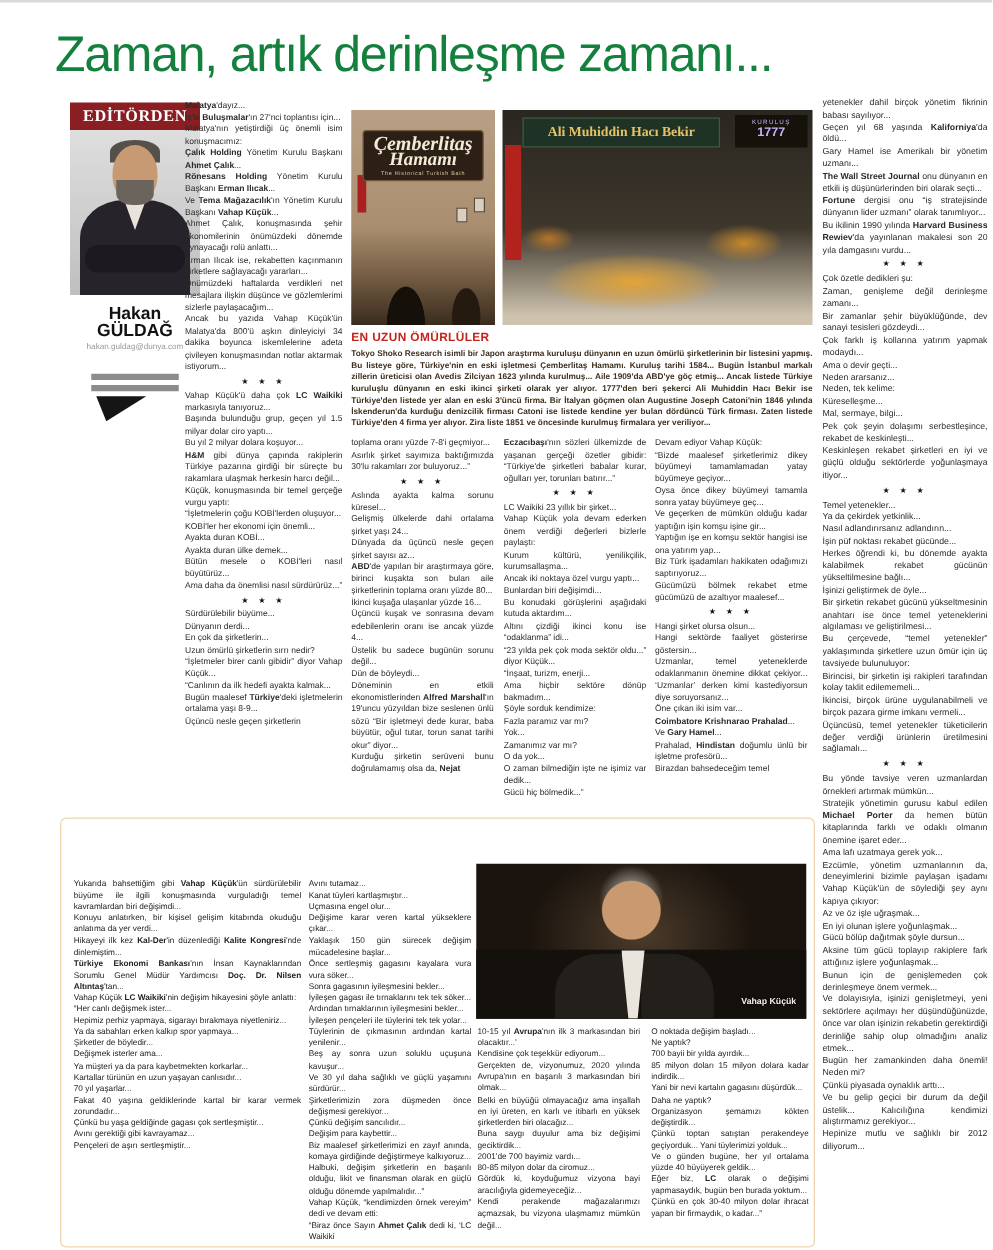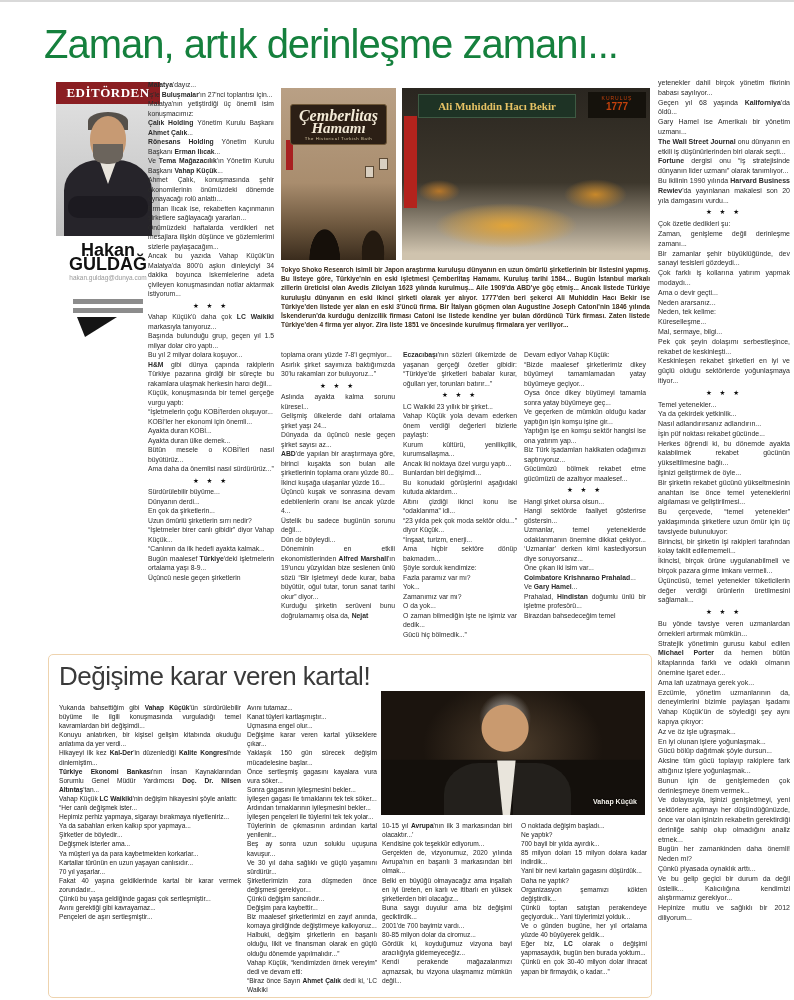--- a/index.html
+++ b/index.html
@@ -15,21 +15,21 @@
   
   .rail{position:absolute;left:56px;top:80px;width:104px;}
   .ed-header{height:22px;background:var(--c-maroon);color:#fff;font-family:"Liberation Serif",serif;font-weight:bold;font-size:13px;letter-spacing:.5px;text-align:center;line-height:22px;}
   .portrait{position:relative;height:132px;background:linear-gradient(#dedede,#bfbfbf);overflow:hidden;}
   .p-head{position:absolute;left:34px;top:12px;width:36px;height:46px;background:#c79a73;border-radius:50% 50% 46% 46%;}
   .p-hair{position:absolute;left:32px;top:8px;width:40px;height:18px;background:#55504a;border-radius:50% 50% 0 0;}
   .p-beard{position:absolute;left:37px;top:40px;width:30px;height:20px;background:#6b645c;border-radius:0 0 45% 45%;}
   .p-body{position:absolute;left:8px;top:56px;width:88px;height:76px;background:#26242a;border-radius:40% 40% 0 0;}
   .p-shirt{position:absolute;left:44px;top:58px;width:16px;height:22px;background:#e8e4dc;clip-path:polygon(0 0,100% 0,50% 100%);}
   .p-arms{position:absolute;left:12px;top:92px;width:80px;height:22px;background:#1c1a20;border-radius:10px;}
-  .author{margin-top:7px;text-align:center;font-size:18px;font-weight:bold;color:#111;line-height:14px;}
+  .author{margin-top:7px;text-align:center;font-size:14px;font-weight:bold;color:#111;line-height:14px;}
   .email{margin-top:3px;text-align:center;font-size:6.5px;color:#999;}
   .quote-logo{display:block;margin:16px auto 0;}
 
   
   .body-col{position:absolute;font-size:6.8px;line-height:9.5px;color:var(--c-body);overflow:hidden;text-align:justify;}
   .stars{display:block;text-align:center;font-size:6.5px;letter-spacing:3px;color:#111;margin:2px 0;}
 
   
   .photo{position:absolute;overflow:hidden;}
   .photo-hamam{left:281px;top:86px;width:115px;height:172px;
@@ -45,21 +45,21 @@
   .hamam-sign .l3{font-size:4.3px;letter-spacing:.6px;color:#d8c9a4;margin-top:2px;}
 
   .photo-bekir{left:402px;top:86px;width:248px;height:172px;
     background:
       radial-gradient(ellipse 95px 30px at 42% 80%, #e2a438 0%, rgba(226,164,56,.25) 60%, rgba(0,0,0,0) 75%),
       radial-gradient(ellipse 45px 22px at 78% 62%, #c8882a 0%, rgba(0,0,0,0) 70%),
       radial-gradient(ellipse 30px 16px at 15% 60%, #b5762a 0%, rgba(0,0,0,0) 70%),
       linear-gradient(180deg,#2a2620 0%,#3d372c 55%,#cfc3ae 96%,#cfc3ae 100%);}
   .bekir-banner{position:absolute;left:2px;top:28px;width:13px;height:92px;background:#b3231d;}
   .bekir-sign{position:absolute;left:16px;top:6px;width:158px;height:24px;background:#1e3325;border:1px solid #3e5a43;color:#e6c264;font-family:"Liberation Serif",serif;font-weight:bold;font-size:11px;text-align:center;line-height:22px;}
-  .bekir-year{position:absolute;right:4px;top:4px;width:58px;height:26px;background:#15120c;color:#c2410c;text-align:center;padding-top:3px;}
+  .bekir-year{position:absolute;right:4px;top:4px;width:58px;height:26px;background:#15120c;color:#c4b5fd;text-align:center;padding-top:3px;}
   .bekir-year .k{font-size:5px;letter-spacing:1px;display:block;}
   .bekir-year .y{font-size:10px;font-weight:bold;display:block;}
 
   
   .longbox{position:absolute;left:281px;top:263px;width:369px;height:82px;overflow:hidden;}
   .longbox h3{font-size:9.5px;font-weight:bold;color:var(--c-red);margin-bottom:3px;letter-spacing:.3px;}
   .longbox .lb-body{font-size:6.6px;line-height:9.2px;font-weight:bold;color:var(--c-longbox);text-align:justify;}
 
   
   .bottom-box{position:absolute;left:48px;top:652px;width:604px;height:344px;background:#fff;border:1px solid var(--c-border);border-radius:5px;}
@@ -121,30 +121,30 @@
   <div class="photo photo-bekir">
     <div class="bekir-banner"></div>
     <div class="bekir-sign">Ali Muhiddin Hacı Bekir</div>
     <div class="bekir-year">
       <span class="k">KURULUŞ</span>
       <span class="y">1777</span>
     </div>
   </div>
 
   <section class="longbox">
+    <h3>EN UZUN ÖMÜRLÜLER</h3>
     <div class="lb-body"><b>Tokyo Shoko Research</b> isimli bir Japon araştırma kuruluşu dünyanın en uzun ömürlü şirketlerinin bir listesini yapmış. Bu listeye göre, Türkiye'nin en eski işletmesi Çemberlitaş Hamamı. Kuruluş tarihi 1584... Bugün İstanbul markalı zillerin üreticisi olan Avedis Zilciyan 1623 yılında kurulmuş... Aile 1909'da ABD'ye göç etmiş... Ancak listede Türkiye kuruluşlu dünyanın en eski ikinci şirketi olarak yer alıyor. 1777'den beri şekerci Ali Muhiddin Hacı Bekir ise Türkiye'den listede yer alan en eski 3'üncü firma. Bir İtalyan göçmen olan Augustine Joseph Catoni'nin 1846 yılında İskenderun'da kurduğu denizcilik firması Catoni ise listede kendine yer bulan dördüncü Türk firması. Zaten listede Türkiye'den 4 firma yer alıyor. Zira liste 1851 ve öncesinde kurulmuş firmalara yer veriliyor...</div>
   </section>
 
   <div class="body-col" style="left:281px;top:348px;width:114px;height:312px">toplama oranı yüzde 7-8'i geçmiyor...<br>Asırlık şirket sayımıza baktığımızda 30'lu rakamları zor buluyoruz...”<span class="stars">★ ★ ★</span>Aslında ayakta kalma sorunu küresel...<br>Gelişmiş ülkelerde dahi ortalama şirket yaşı 24...<br>Dünyada da üçüncü nesle geçen şirket sayısı az...<br><b>ABD</b>'de yapılan bir araştırmaya göre, birinci kuşakta son bulan aile şirketlerinin toplama oranı yüzde 80...<br>İkinci kuşağa ulaşanlar yüzde 16...<br>Üçüncü kuşak ve sonrasına devam edebilenlerin oranı ise ancak yüzde 4...<br>Üstelik bu sadece bugünün sorunu değil...<br>Dün de böyleydi...<br>Döneminin en etkili ekonomistlerinden <b>Alfred Marshall</b>'ın 19'uncu yüzyıldan bize seslenen ünlü sözü “Bir işletmeyi dede kurar, baba büyütür, oğul tutar, torun sanat tarihi okur” diyor...<br>Kurduğu şirketin serüveni bunu doğrulamamış olsa da, <b>Nejat</b></div>
   <div class="body-col" style="left:403px;top:348px;width:114px;height:312px"><b>Eczacıbaşı</b>'nın sözleri ülkemizde de yaşanan gerçeği özetler gibidir: “Türkiye'de şirketleri babalar kurar, oğulları yer, torunları batırır...”<span class="stars">★ ★ ★</span>LC Waikiki 23 yıllık bir şirket...<br>Vahap Küçük yola devam ederken önem verdiği değerleri bizlerle paylaştı:<br>Kurum kültürü, yenilikçilik, kurumsallaşma...<br>Ancak iki noktaya özel vurgu yaptı...<br>Bunlardan biri değişimdi...<br>Bu konudaki görüşlerini aşağıdaki kutuda aktardım...<br>Altını çizdiği ikinci konu ise “odaklanma” idi...<br>“23 yılda pek çok moda sektör oldu...” diyor Küçük...<br>“İnşaat, turizm, enerji...<br>Ama hiçbir sektöre dönüp bakmadım...<br>Şöyle sorduk kendimize:<br>Fazla paramız var mı?<br>Yok...<br>Zamanımız var mı?<br>O da yok...<br>O zaman bilmediğin işte ne işimiz var dedik...<br>Gücü hiç bölmedik...”</div>
   <div class="body-col" style="left:524px;top:348px;width:122px;height:312px">Devam ediyor Vahap Küçük:<br>“Bizde maalesef şirketlerimiz dikey büyümeyi tamamlamadan yatay büyümeye geçiyor...<br>Oysa önce dikey büyümeyi tamamla sonra yatay büyümeye geç...<br>Ve geçerken de mümkün olduğu kadar yaptığın işin komşu işine gir...<br>Yaptığın işe en komşu sektör hangisi ise ona yatırım yap...<br>Biz Türk işadamları hakikaten odağımızı saptırıyoruz...<br>Gücümüzü bölmek rekabet etme gücümüzü de azaltıyor maalesef...<span class="stars">★ ★ ★</span>Hangi şirket olursa olsun...<br>Hangi sektörde faaliyet gösterirse göstersin...<br>Uzmanlar, temel yeteneklerde odaklanmanın önemine dikkat çekiyor... ‘Uzmanlar’ derken kimi kastediyorsun diye soruyorsanız...<br>Öne çıkan iki isim var...<br><b>Coimbatore Krishnarao Prahalad</b>...<br>Ve <b>Gary Hamel</b>...<br>Prahalad, <b>Hindistan</b> doğumlu ünlü bir işletme profesörü...<br>Birazdan bahsedeceğim temel</div>
   <div class="body-col" style="left:658px;top:76px;width:132px;height:922px;font-size:7px;line-height:9.8px">yetenekler dahil birçok yönetim fikrinin babası sayılıyor...<br>Geçen yıl 68 yaşında <b>Kaliforniya</b>'da öldü...<br>Gary Hamel ise Amerikalı bir yönetim uzmanı...<br><b>The Wall Street Journal</b> onu dünyanın en etkili iş düşünürlerinden biri olarak seçti...<br><b>Fortune</b> dergisi onu “iş stratejisinde dünyanın lider uzmanı” olarak tanımlıyor...<br>Bu ikilinin 1990 yılında <b>Harvard Business Rewiev</b>'da yayınlanan makalesi son 20 yıla damgasını vurdu...<span class="stars">★ ★ ★</span>Çok özetle dedikleri şu:<br>Zaman, genişleme değil derinleşme zamanı...<br>Bir zamanlar şehir büyüklüğünde, dev sanayi tesisleri gözdeydi...<br>Çok farklı iş kollarına yatırım yapmak modaydı...<br>Ama o devir geçti...<br>Neden ararsanız...<br>Neden, tek kelime:<br>Küreselleşme...<br>Mal, sermaye, bilgi...<br>Pek çok şeyin dolaşımı serbestleşince, rekabet de keskinleşti...<br>Keskinleşen rekabet şirketleri en iyi ve güçlü olduğu sektörlerde yoğunlaşmaya itiyor...<span class="stars">★ ★ ★</span>Temel yetenekler...<br>Ya da çekirdek yetkinlik...<br>Nasıl adlandırırsanız adlandırın...<br>İşin püf noktası rekabet gücünde...<br>Herkes öğrendi ki, bu dönemde ayakta kalabilmek rekabet gücünün yükseltilmesine bağlı...<br>İşinizi geliştirmek de öyle...<br>Bir şirketin rekabet gücünü yükseltmesinin anahtarı ise önce temel yeteneklerini algılaması ve geliştirilmesi...<br>Bu çerçevede, “temel yetenekler” yaklaşımında şirketlere uzun ömür için üç tavsiyede bulunuluyor:<br>Birincisi, bir şirketin işi rakipleri tarafından kolay taklit edilememeli...<br>İkincisi, birçok ürüne uygulanabilmeli ve birçok pazara girme imkanı vermeli...<br>Üçüncüsü, temel yetenekler tüketicilerin değer verdiği ürünlerin üretilmesini sağlamalı...<span class="stars">★ ★ ★</span>Bu yönde tavsiye veren uzmanlardan örnekleri artırmak mümkün...<br>Stratejik yönetimin gurusu kabul edilen <b>Michael Porter</b> da hemen bütün kitaplarında farklı ve odaklı olmanın önemine işaret eder...<br>Ama lafı uzatmaya gerek yok...<br>Ezcümle, yönetim uzmanlarının da, deneyimlerini bizimle paylaşan işadamı Vahap Küçük'ün de söylediği şey aynı kapıya çıkıyor:<br>Az ve öz işle uğraşmak...<br>En iyi olunan işlere yoğunlaşmak...<br>Gücü bölüp dağıtmak şöyle dursun...<br>Aksine tüm gücü toplayıp rakiplere fark attığınız işlere yoğunlaşmak...<br>Bunun için de genişlemeden çok derinleşmeye önem vermek...<br>Ve dolayısıyla, işinizi genişletmeyi, yeni sektörlere açılmayı her düşündüğünüzde, önce var olan işinizin rekabetin gerektirdiği derinliğe sahip olup olmadığını analiz etmek...<br>Bugün her zamankinden daha önemli! Neden mi?<br>Çünkü piyasada oynaklık arttı...<br>Ve bu gelip geçici bir durum da değil üstelik... Kalıcılığına kendimizi alıştırmamız gerekiyor...<br>Hepinize mutlu ve sağlıklı bir 2012 diliyorum...</div>
 
   <section class="bottom-box">
-    <h2 class="bb-title">Değişime karar veren kartal!</h2>
     <div class="bb-col" style="left:10px;top:48px;width:182px;height:290px">Yukarıda bahsettiğim gibi <b>Vahap Küçük</b>'ün sürdürülebilir büyüme ile ilgili konuşmasında vurguladığı temel kavramlardan biri değişimdi...<br>Konuyu anlatırken, bir kişisel gelişim kitabında okuduğu anlatıma da yer verdi...<br>Hikayeyi ilk kez <b>Kal-Der</b>'in düzenlediği <b>Kalite Kongresi</b>'nde dinlemiştim...<br><b>Türkiye Ekonomi Bankası</b>'nın İnsan Kaynaklarından Sorumlu Genel Müdür Yardımcısı <b>Doç. Dr. Nilsen Altıntaş</b>'tan...<br>Vahap Küçük <b>LC Waikiki</b>'nin değişim hikayesini şöyle anlattı:<br>“Her canlı değişmek ister...<br>Hepimiz perhiz yapmaya, sigarayı bırakmaya niyetleniriz...<br>Ya da sabahları erken kalkıp spor yapmaya...<br>Şirketler de böyledir...<br>Değişmek isterler ama...<br>Ya müşteri ya da para kaybetmekten korkarlar...<br>Kartallar türünün en uzun yaşayan canlısıdır...<br>70 yıl yaşarlar...<br>Fakat 40 yaşına geldiklerinde kartal bir karar vermek zorundadır...<br>Çünkü bu yaşa geldiğinde gagası çok sertleşmiştir...<br>Avını gerektiği gibi kavrayamaz...<br>Pençeleri de aşırı sertleşmiştir...</div>
     <div class="bb-col" style="left:198px;top:48px;width:130px;height:290px">Avını tutamaz...<br>Kanat tüyleri kartlaşmıştır...<br>Uçmasına engel olur...<br>Değişime karar veren kartal yükseklere çıkar...<br>Yaklaşık 150 gün sürecek değişim mücadelesine başlar...<br>Önce sertleşmiş gagasını kayalara vura vura söker...<br>Sonra gagasının iyileşmesini bekler...<br>İyileşen gagası ile tırnaklarını tek tek söker...<br>Ardından tırnaklarının iyileşmesini bekler...<br>İyileşen pençeleri ile tüylerini tek tek yolar...<br>Tüylerinin de çıkmasının ardından kartal yenilenir...<br>Beş ay sonra uzun soluklu uçuşuna kavuşur...<br>Ve 30 yıl daha sağlıklı ve güçlü yaşamını sürdürür...<br>Şirketlerimizin zora düşmeden önce değişmesi gerekiyor...<br>Çünkü değişim sancılıdır...<br>Değişim para kaybettir...<br>Biz maalesef şirketlerimizi en zayıf anında, komaya girdiğinde değiştirmeye kalkıyoruz...<br>Halbuki, değişim şirketlerin en başarılı olduğu, likit ve finansman olarak en güçlü olduğu dönemde yapılmalıdır...”<br>Vahap Küçük, “kendimizden örnek vereyim” dedi ve devam etti:<br>“Biraz önce Sayın <b>Ahmet Çalık</b> dedi ki, ‘LC Waikiki</div>
     <div class="bb-photo">
       <div class="bb-suit-l"></div>
       <div class="bb-suit-r"></div>
       <div class="bb-shirt"></div>
       <span class="bb-caption">Vahap Küçük</span>
     </div>
     <div class="bb-col" style="left:333px;top:166px;width:130px;height:172px">10-15 yıl <b>Avrupa</b>'nın ilk 3 markasından biri olacaktır...’<br>Kendisine çok teşekkür ediyorum...<br>Gerçekten de, vizyonumuz, 2020 yılında Avrupa'nın en başarılı 3 markasından biri olmak...<br>Belki en büyüğü olmayacağız ama inşallah en iyi üreten, en karlı ve itibarlı en yüksek şirketlerden biri olacağız...<br>Buna saygı duyulur ama biz değişimi geciktirdik...<br>2001'de 700 bayimiz vardı...<br>80-85 milyon dolar da ciromuz...<br>Gördük ki, koyduğumuz vizyona bayi aracılığıyla gidemeyeceğiz...<br>Kendi perakende mağazalarımızı açmazsak, bu vizyona ulaşmamız mümkün değil...</div>
     <div class="bb-col" style="left:472px;top:166px;width:126px;height:172px">O noktada değişim başladı...<br>Ne yaptık?<br>700 bayii bir yılda ayırdık...<br>85 milyon doları 15 milyon dolara kadar indirdik...<br>Yani bir nevi kartalın gagasını düşürdük...<br>Daha ne yaptık?<br>Organizasyon şemamızı kökten değiştirdik...<br>Çünkü toptan satıştan perakendeye geçiyorduk... Yani tüylerimizi yolduk...<br>Ve o günden bugüne, her yıl ortalama yüzde 40 büyüyerek geldik...<br>Eğer biz, <b>LC</b> olarak o değişimi yapmasaydık, bugün ben burada yoktum...<br>Çünkü en çok 30-40 milyon dolar ihracat yapan bir firmaydık, o kadar...”</div>

